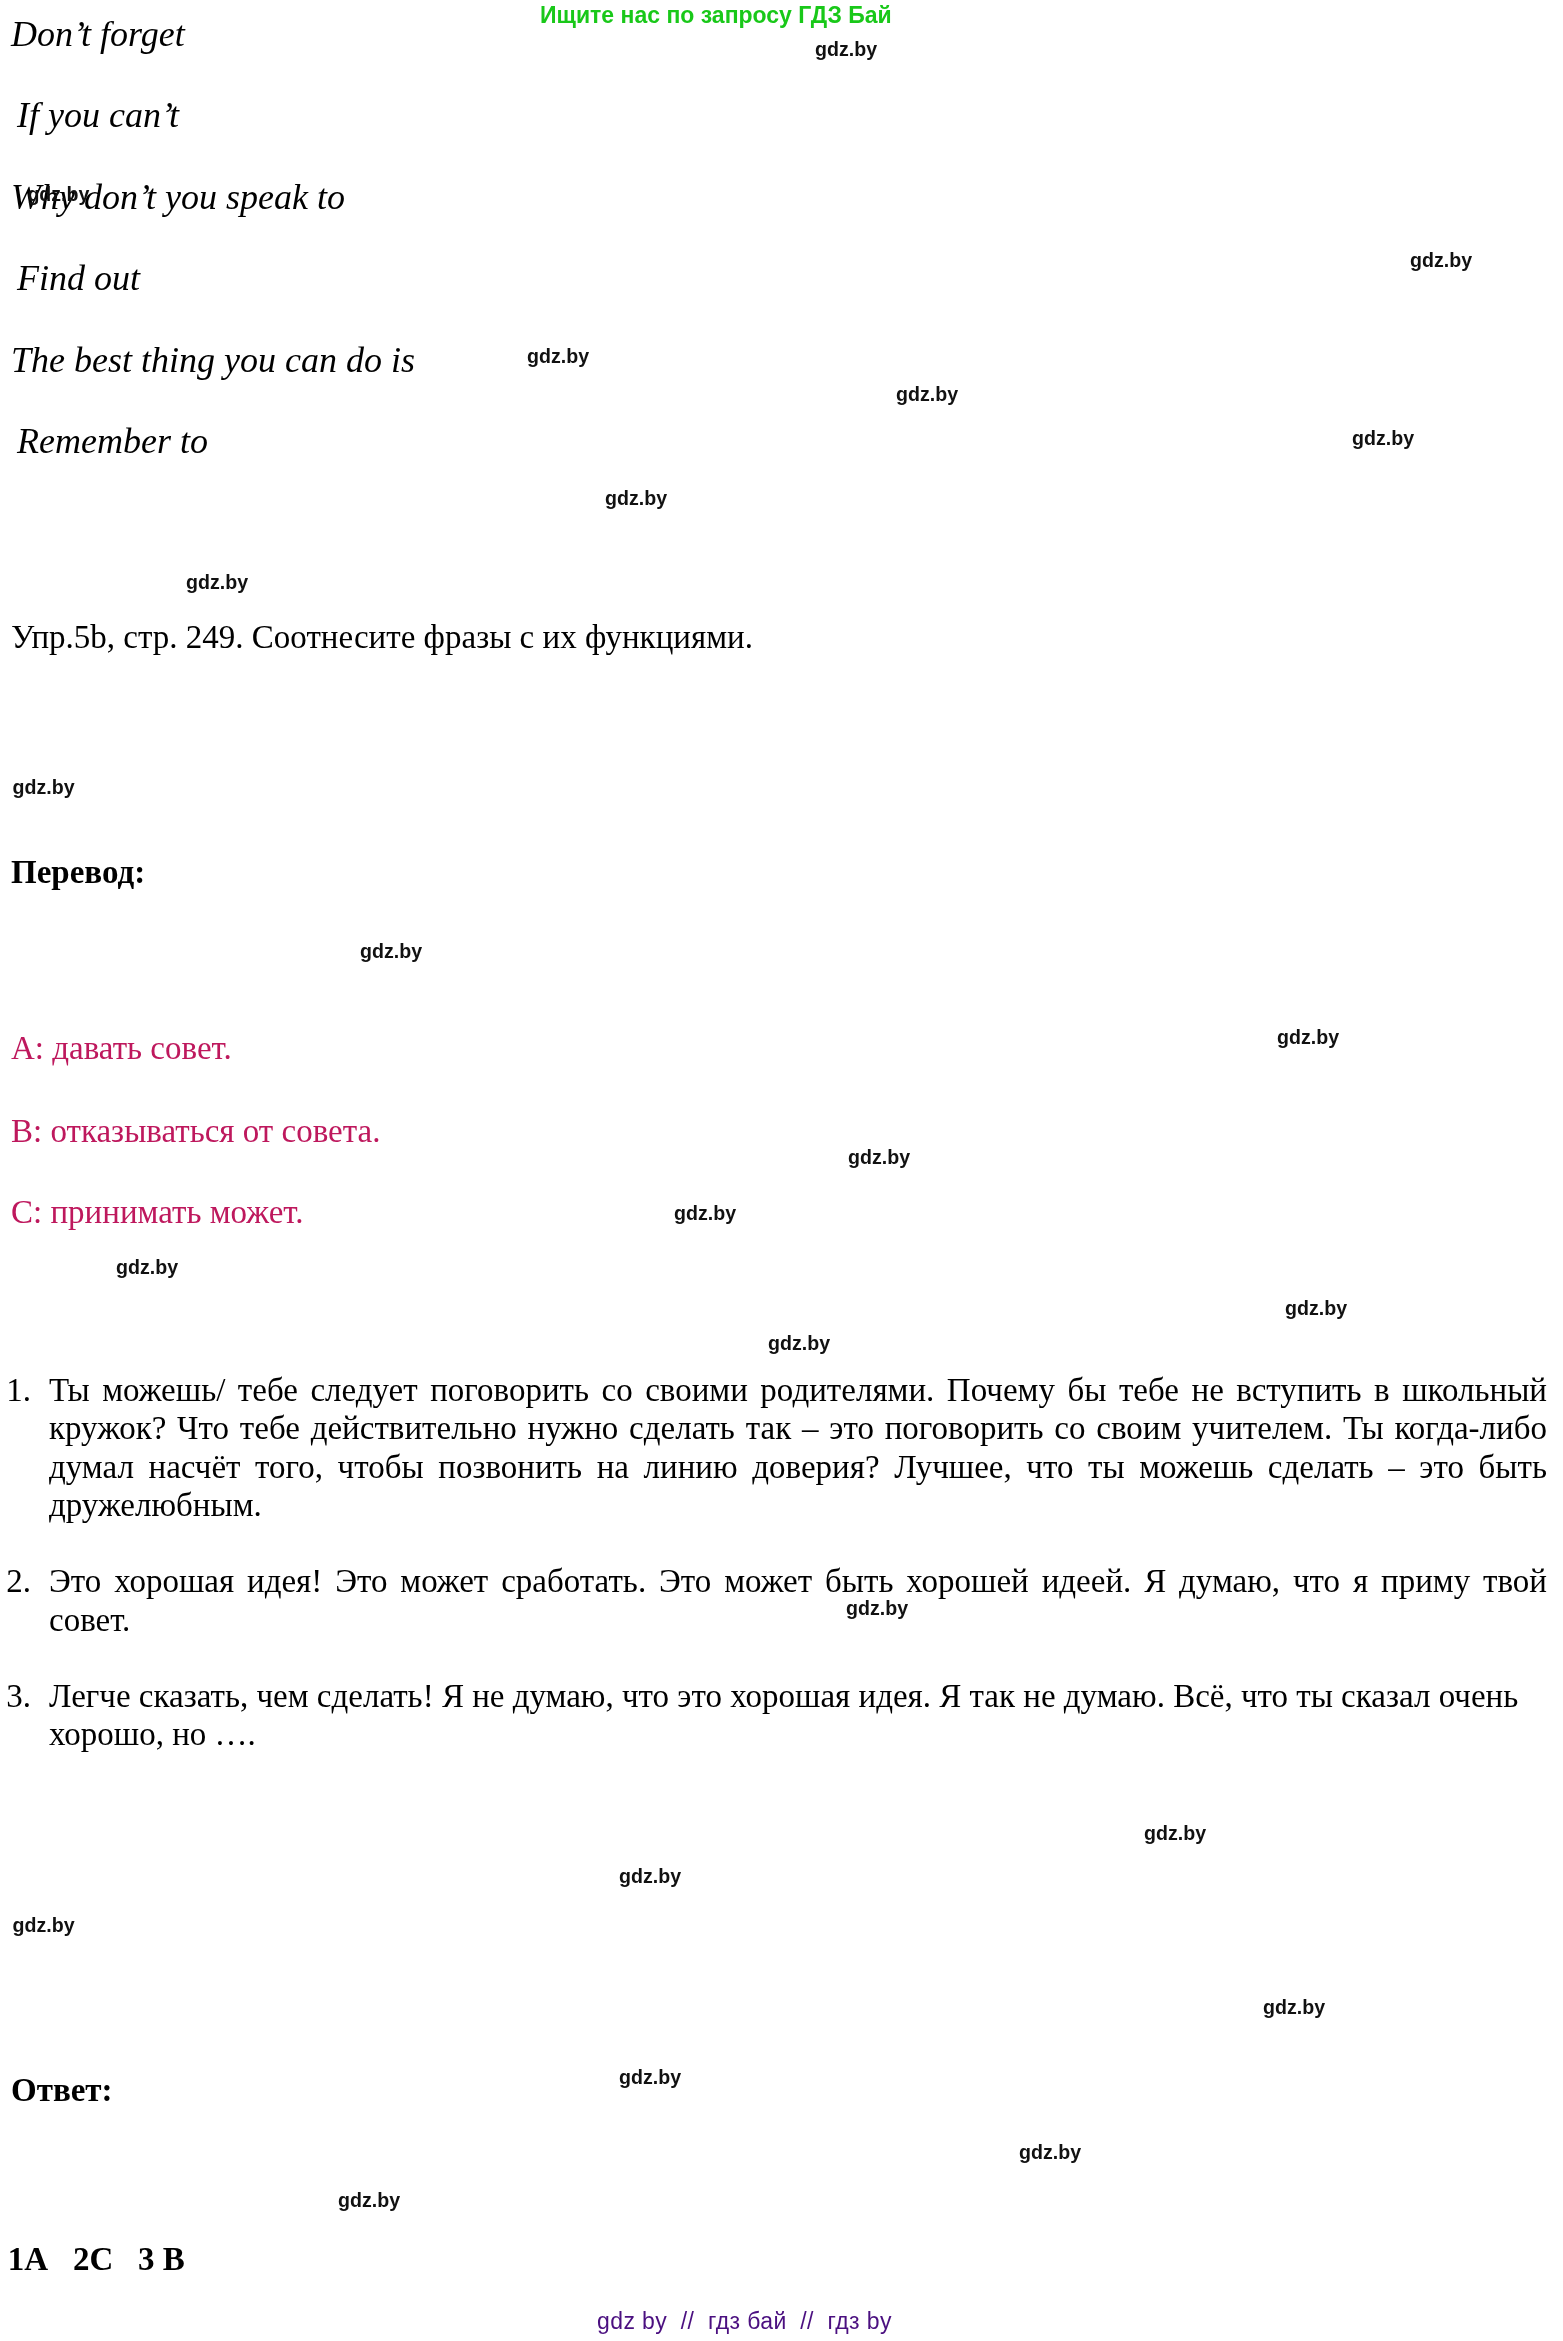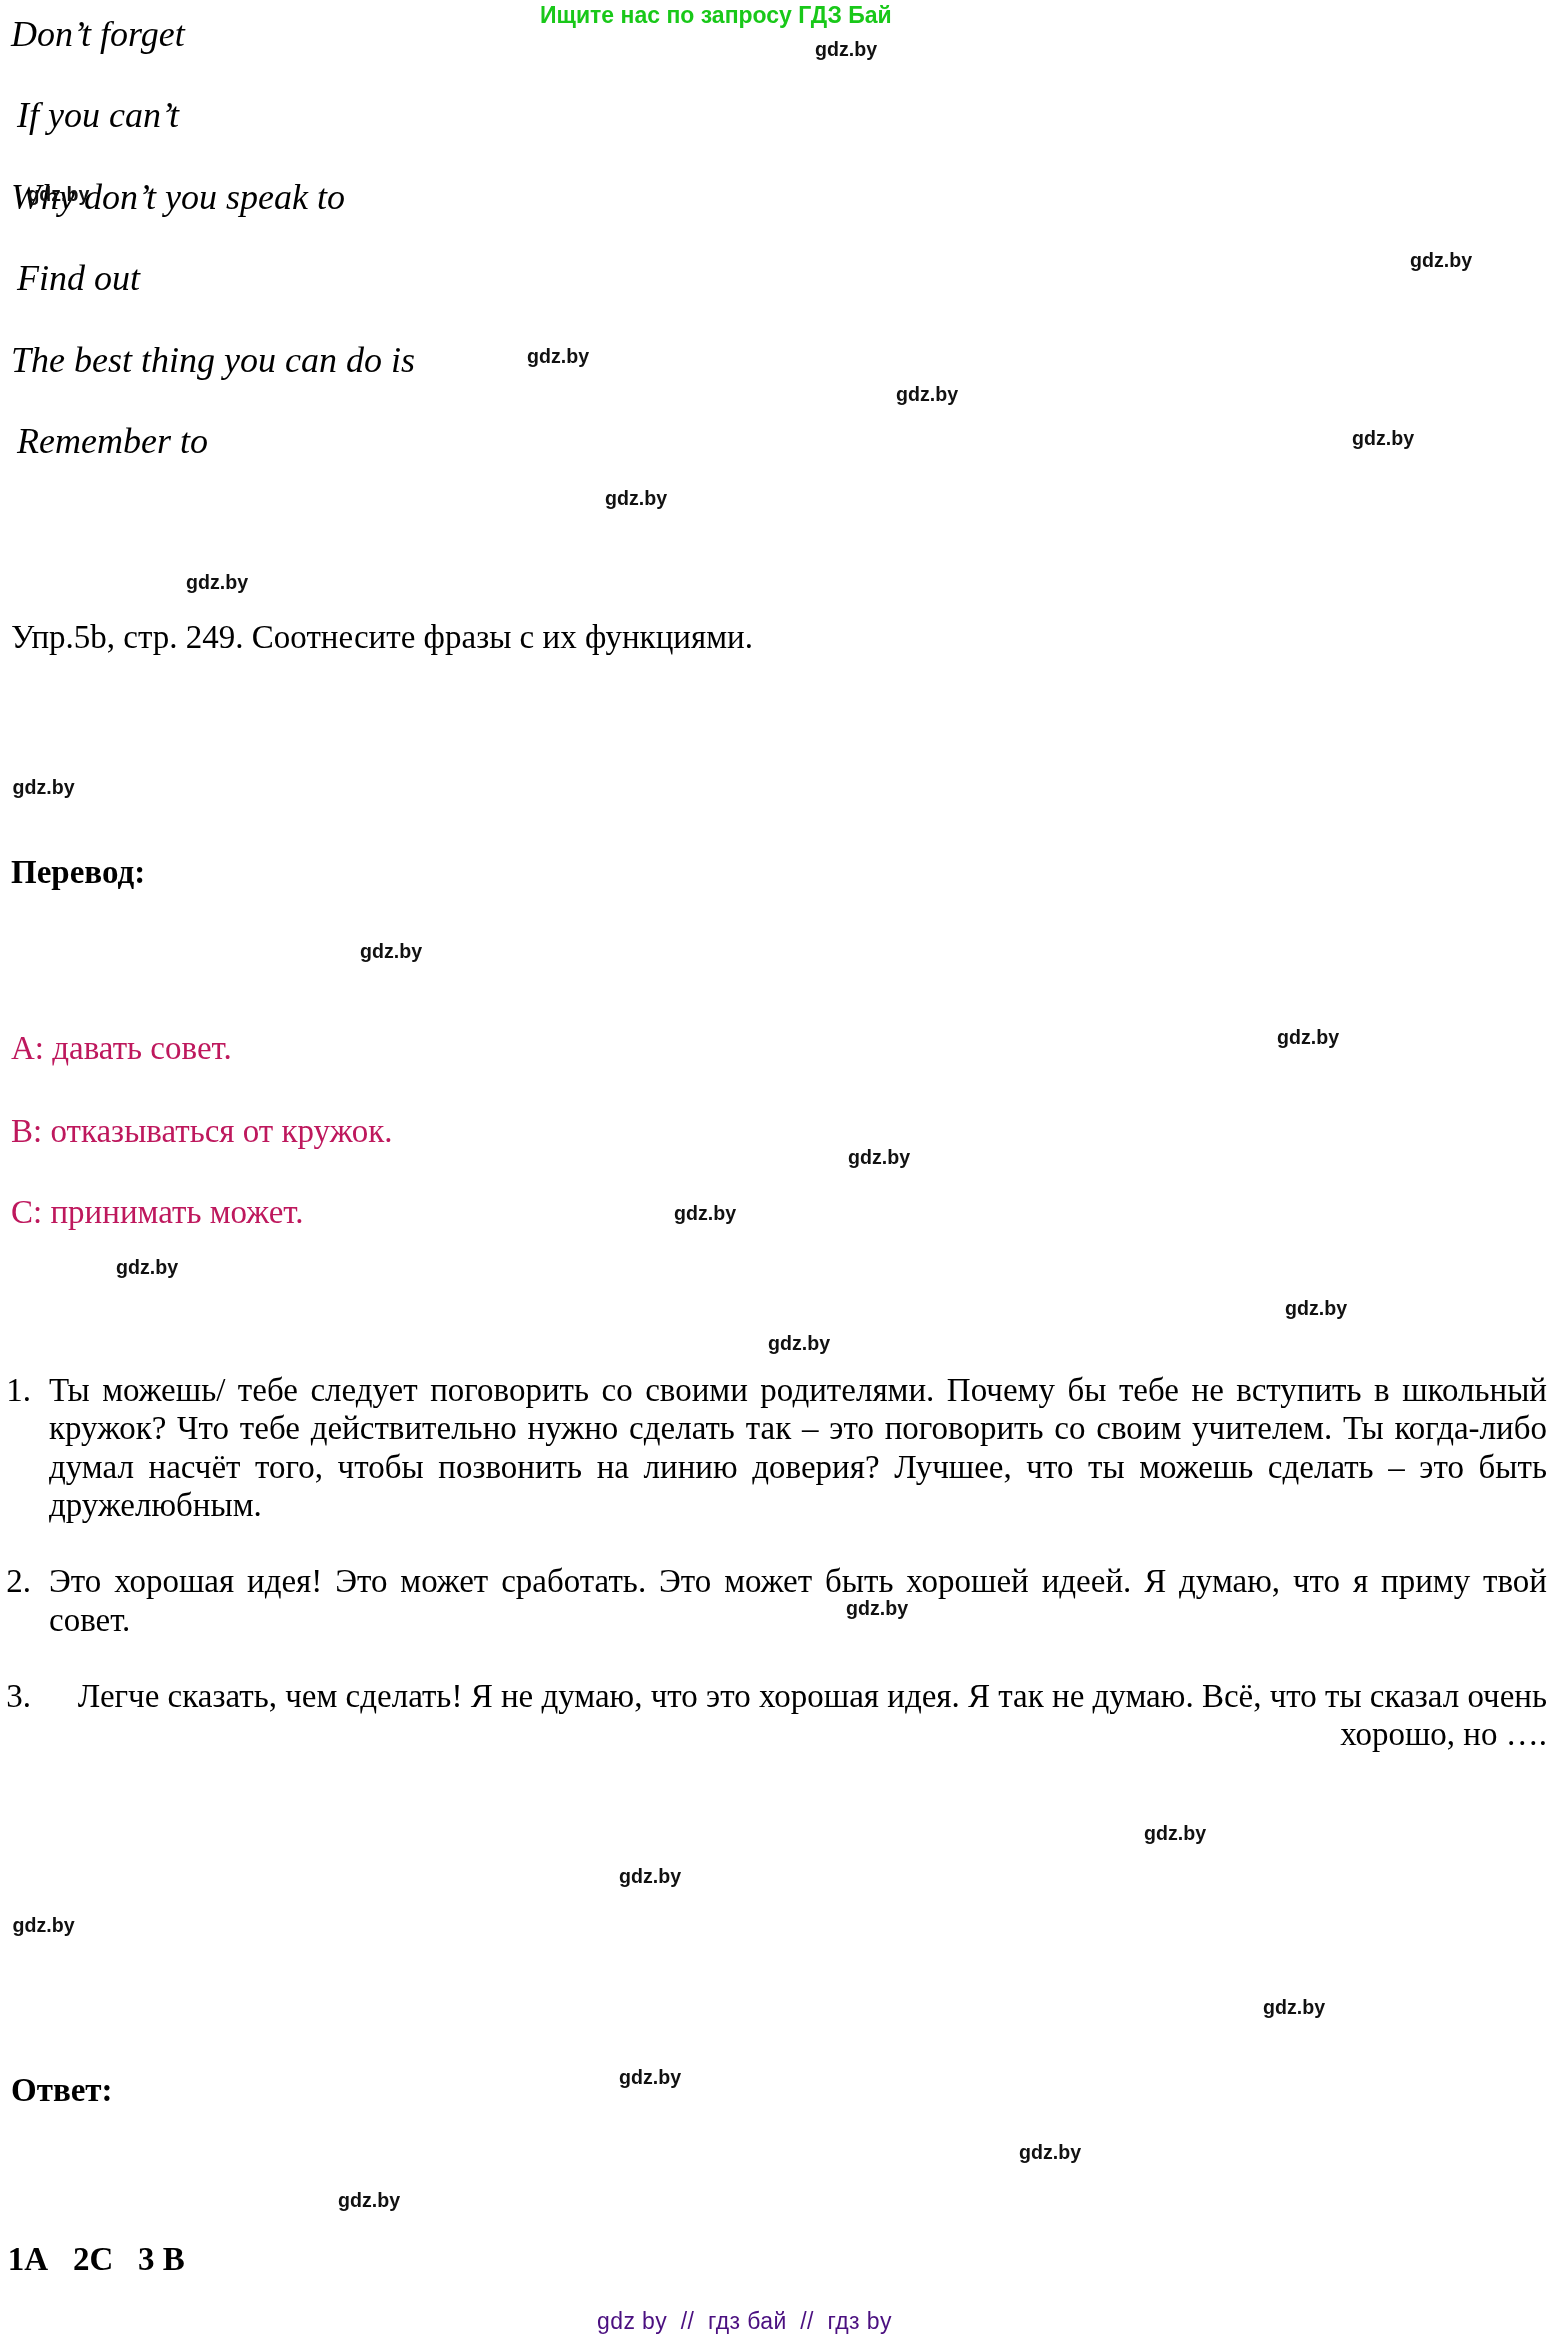--- a/index.html
+++ b/index.html
@@ -107,21 +107,21 @@
     text-align: justify;
     text-justify: inter-word;
     hyphens: none;
   }
   .trans-text::after {
     content: "";
     display: inline-block;
     width: 100%;
   }
   .trans-item.no-justify .trans-text {
-    text-align: right;
+    text-align: left;
   }
   .trans-item.no-justify .trans-text::after {
     display: none;
   }
 
   
   .answer-row {
     position: absolute;
     font-family: "Liberation Serif", "DejaVu Serif", serif;
     font-size: 33px;
@@ -160,21 +160,21 @@
   <div class="eng-line" style="left:11px; top:342px;">The best thing you can do is</div>
 
   <div class="eng-line" style="left:17px; top:423px;">Remember to</div>
 
   <div class="task-line" style="left:11px; top:619px;">Упр.5b, стр. 249. Соотнесите фразы с их функциями.</div>
 
   <div class="section-heading" style="left:11px; top:854px;">Перевод:</div>
 
   <div class="key-line" style="left:11px; top:1030px;">А: давать совет.</div>
 
-  <div class="key-line" style="left:11px; top:1113px;">В: отказываться от кружок.</div>
+  <div class="key-line" style="left:11px; top:1113px;">В: отказываться от совета.</div>
 
   <div class="key-line" style="left:11px; top:1194px;">С: принимать может.</div>
 
   <div class="trans-block" style="top:1371px;">
 
     <div class="trans-item">
       <span class="trans-num">1.</span>
       <span class="trans-text">Ты можешь/ тебе следует поговорить со своими родителями. Почему бы тебе не вступить в школьный кружок?  Что тебе действительно нужно сделать так – это поговорить со своим учителем. Ты когда-либо думал насчёт того, чтобы позвонить на линию доверия? Лучшее, что ты можешь сделать – это быть дружелюбным.</span>
     </div>
 

